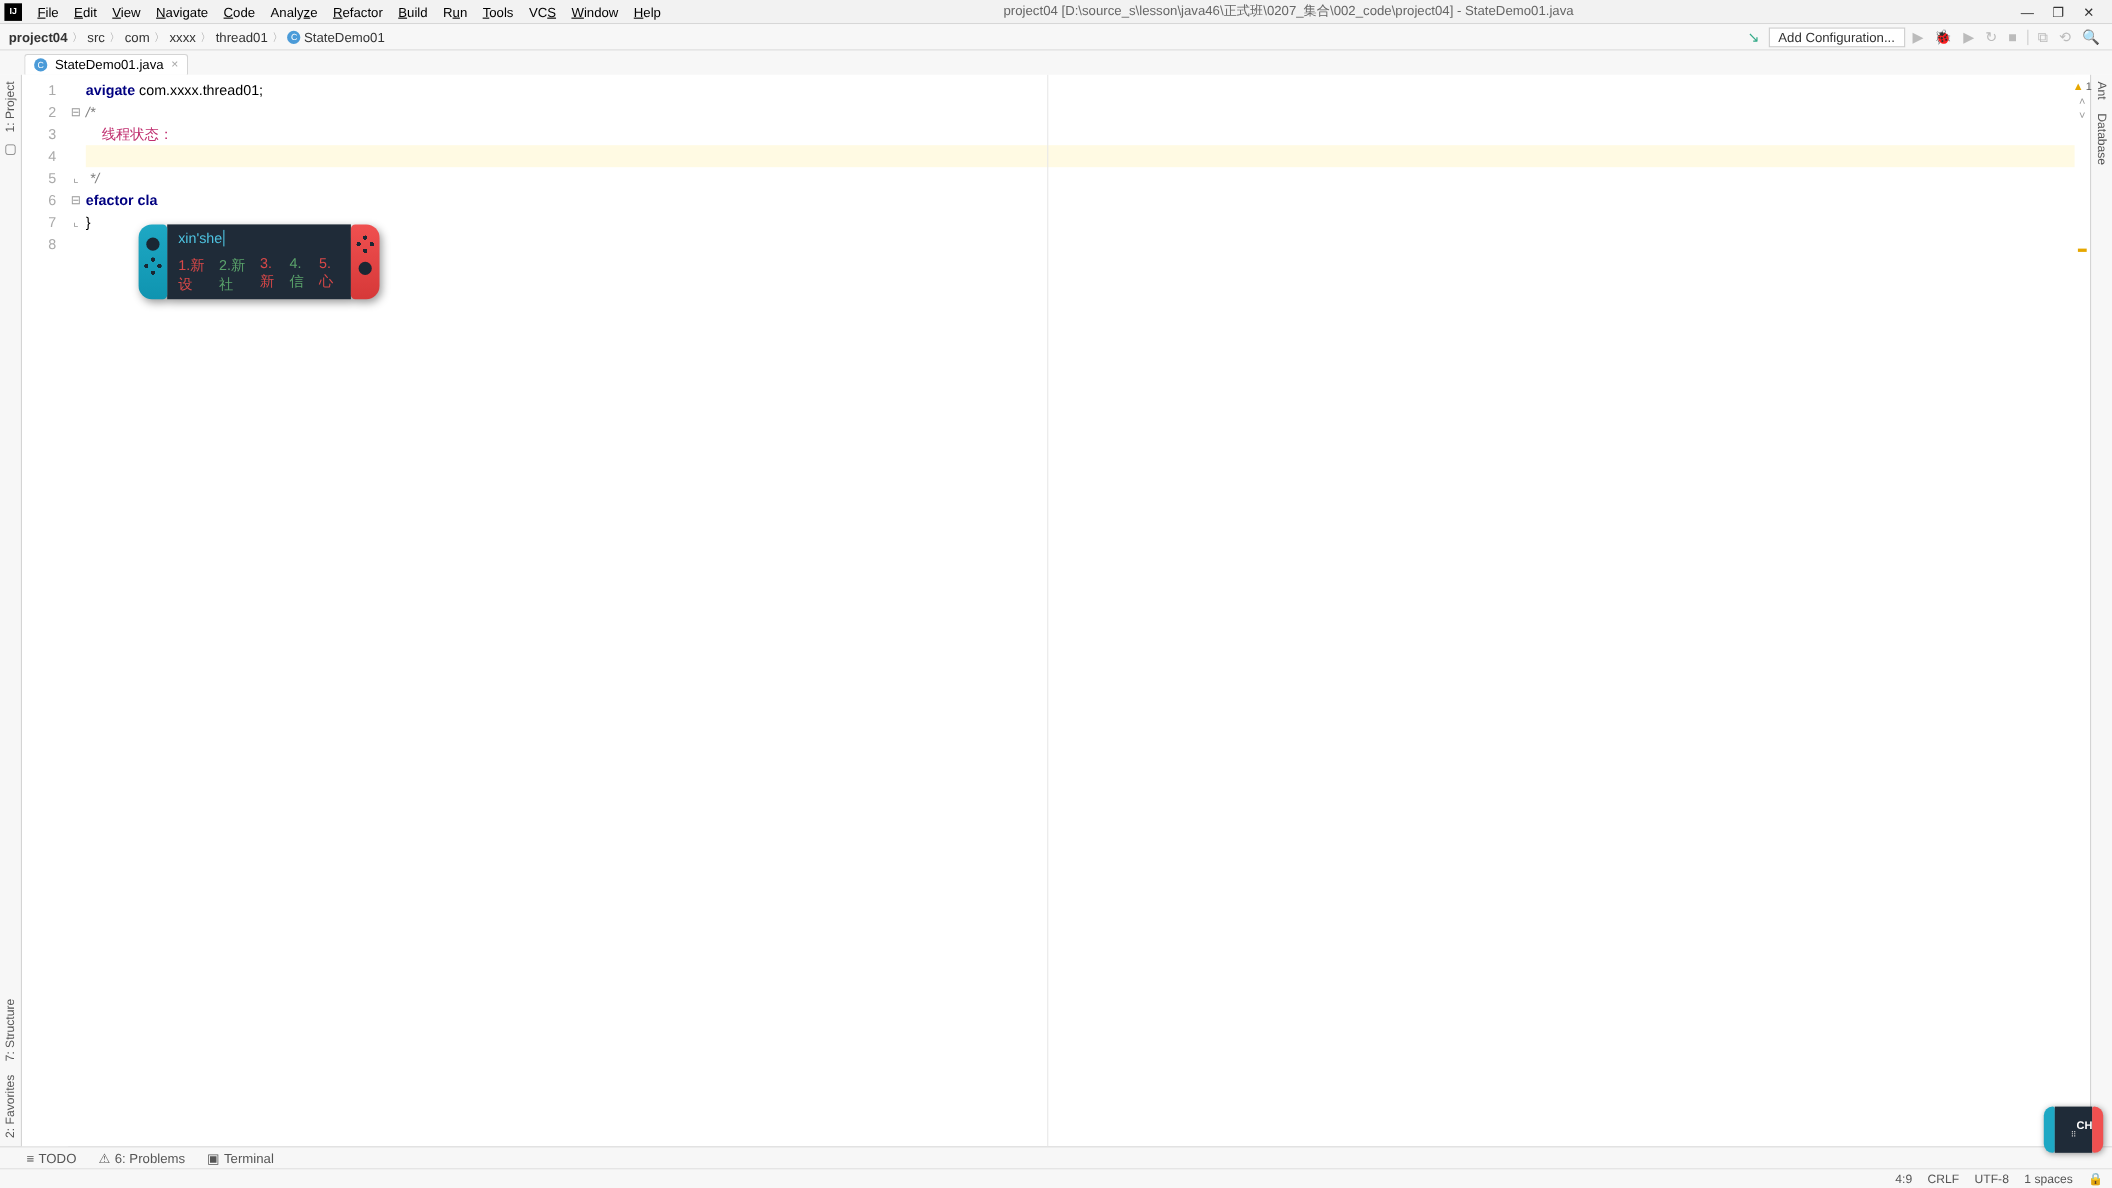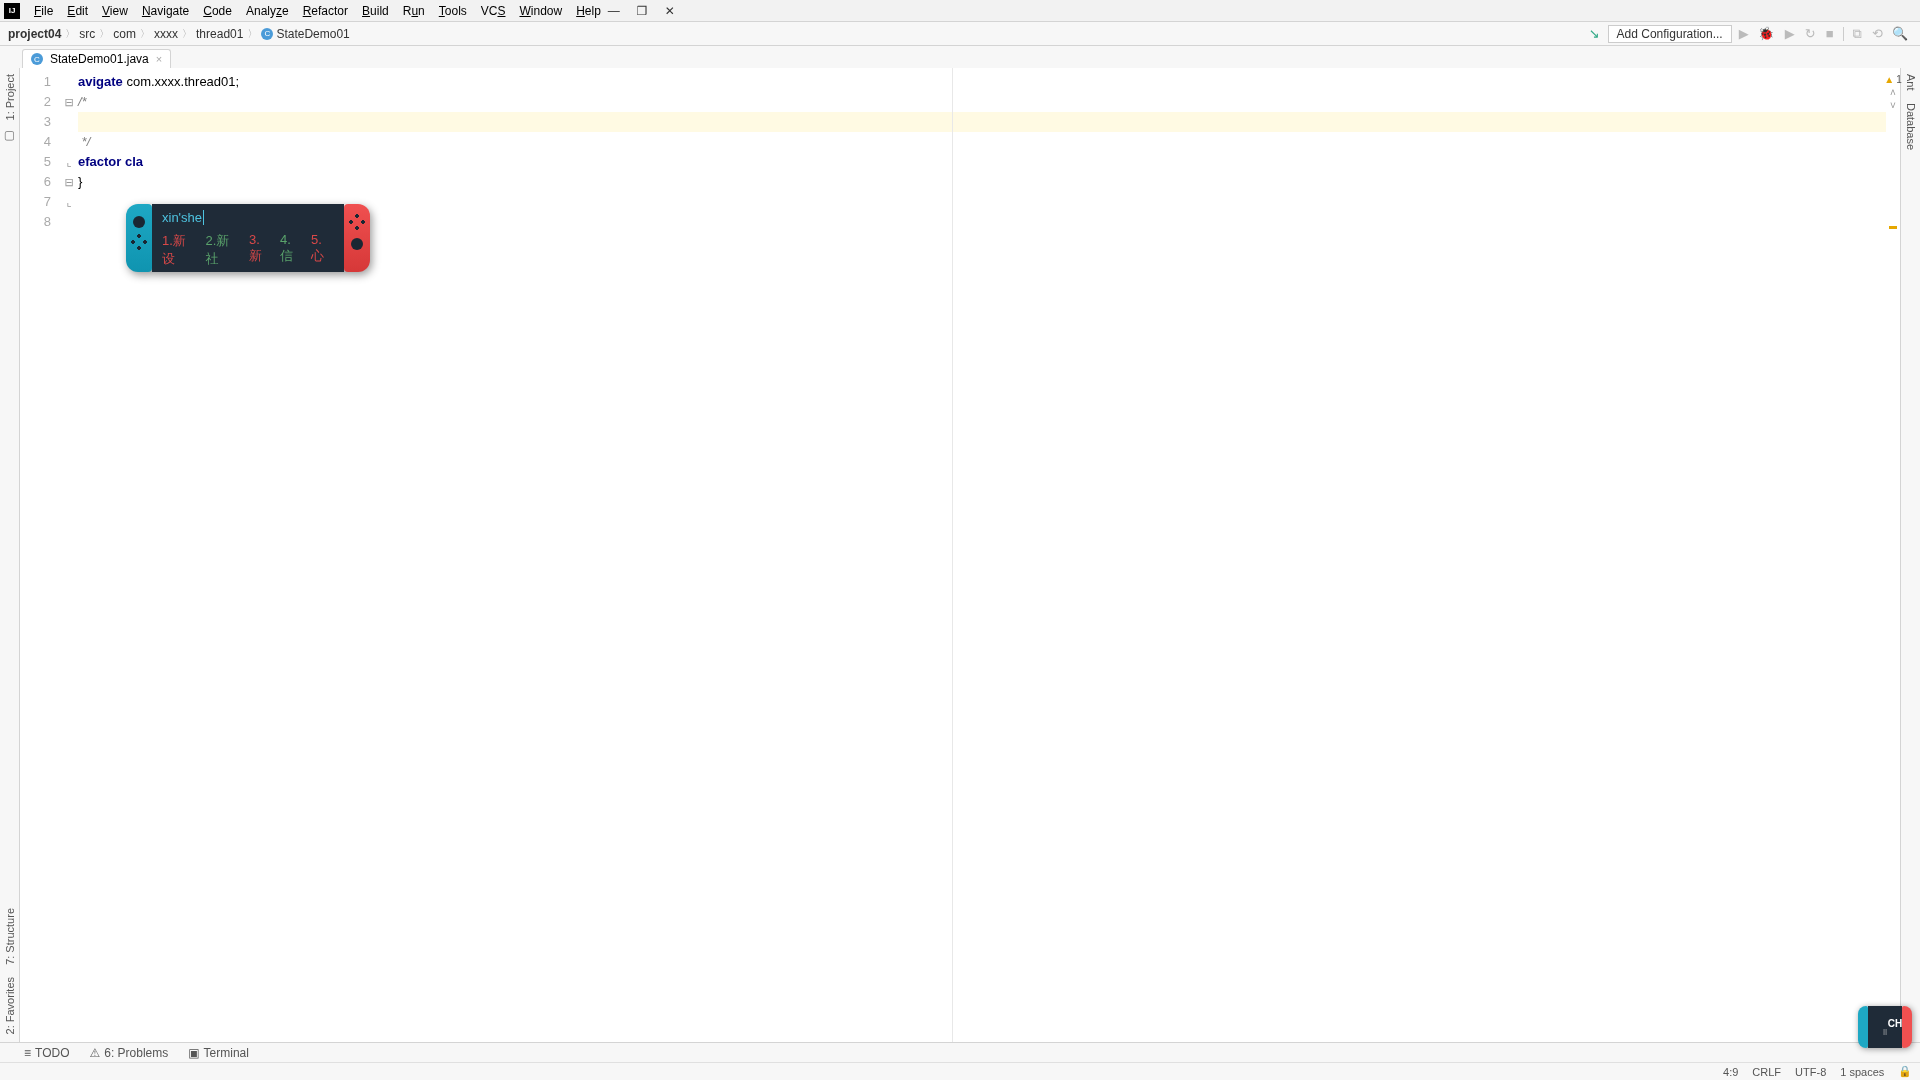--- a/index.html
+++ b/index.html
@@ -70,21 +70,21 @@
     .bt-item { display: flex; align-items: center; gap: 4px; }
     .status { height: 18px; background: #f7f7f7; border-top: 1px solid #e0e0e0; display: flex; align-items: center; padding: 0 8px; font-size: 11px; color: #555; }
     .status-left { display: flex; align-items: center; gap: 6px; }
     .status-right { margin-left: auto; display: flex; align-items: center; gap: 14px; }
     .lock-ic { color: #888; }
     .sq-ic { width:11px; height:11px; border:1px solid #888;}
 
     
     .ime {
       position: absolute; left: 126px; top: 204px;
-      width: 244px; height: 68px;
+      width: 219px; height: 68px;
       border-radius: 6px;
       display: flex;
       filter: drop-shadow(2px 3px 4px rgba(0,0,0,0.4));
       z-index: 100;
     }
     .joycon-l { width: 26px; background: linear-gradient(#1ea8c4,#0f94b0); border-radius: 12px 4px 4px 12px; position: relative; }
     .joycon-r { width: 26px; background: linear-gradient(#f05050,#d63838); border-radius: 4px 12px 12px 4px; position: relative; }
     .joycon-l::before { content:""; position:absolute; left:7px; top:12px; width:12px; height:12px; border-radius:50%; background:#1a2733; }
     .joycon-l::after { content:""; position:absolute; left:5px; top:30px; width:16px; height:16px;
       background: radial-gradient(circle 2px at 8px 2px,#1a2733 99%,transparent),
@@ -127,20 +127,21 @@
     <div class="menu-item"><u>C</u>ode</div>
     <div class="menu-item">Analy<u>z</u>e</div>
     <div class="menu-item"><u>R</u>efactor</div>
     <div class="menu-item"><u>B</u>uild</div>
     <div class="menu-item">R<u>u</u>n</div>
     <div class="menu-item"><u>T</u>ools</div>
     <div class="menu-item">VC<u>S</u></div>
     <div class="menu-item"><u>W</u>indow</div>
     <div class="menu-item"><u>H</u>elp</div>
   </div>
+  <div class="title-text">project04 [D:\source_s\lesson\java46\正式班\0207_集合\002_code\project04] - StateDemo01.java</div>
   <div class="window-controls">
     <div class="win-btn">—</div>
     <div class="win-btn">❐</div>
     <div class="win-btn">✕</div>
   </div>
 </div>
 
 <div class="crumbar">
   <span class="crumb bold">project04</span>
   <span class="crumb-sep">〉</span>
@@ -208,20 +209,21 @@
         <div></div>
           <div></div>
         <div>⌞</div>
         <div>⊟</div>
         <div>⌞</div>
       </div>
       <div class="code">
         <div class="rmargin"></div>
         <div class="code-line"><span class="kw">avigate</span><span class="pkg"> com.xxxx.thread01;</span></div>
         <div class="code-line"><span class="cmt">/*</span></div>
+        <div class="code-line"><span class="cmt-zh">    线程状态：</span></div>
         <div class="code-line hl"><span></span></div>
         <div class="code-line"><span class="cmt"> */</span></div>
         <div class="code-line"><span class="kw">efactor </span><span class="kw">cla</span></div>
         <div class="code-line"><span>}</span></div>
       </div>
       <div class="an-strip">
         <div class="warn-top">
             <span class="warn-tri">▲</span>
             <span>1</span>
           </div>

